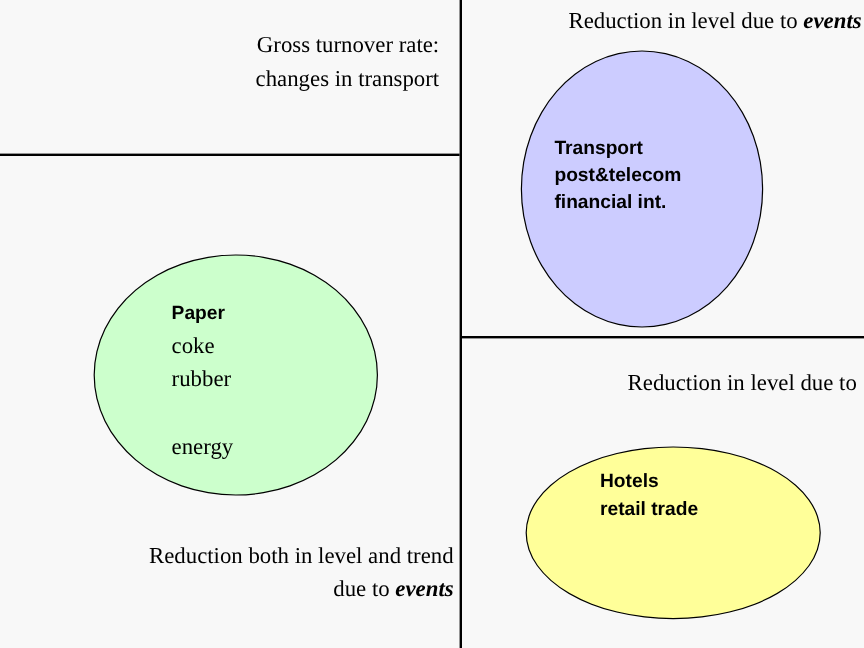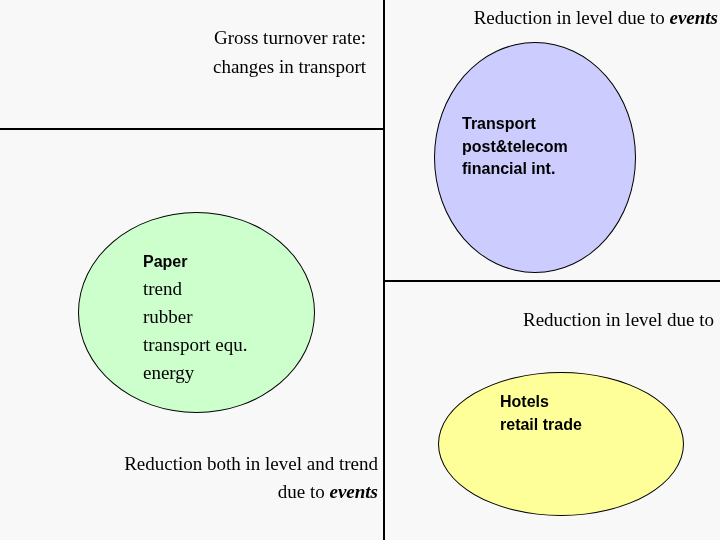--- a/index.html
+++ b/index.html
@@ -180,18 +180,18 @@
   <div class="text-block" id="caption-events-top"><span>Reduction in level due to </span><span class="emph">events</span></div>
 
   <div class="text-block" id="caption-continuity"><span>Reduction in level due to</span><br></div>
 
   <div class="text-block" id="caption-events-bottom"><span>Reduction both in level and trend</span><br><span>due to </span><span class="emph">events</span></div>
 
   <div class="ellipse" id="ellipse-transport"></div>
   <div class="ellipse-label sans-bold" id="label-transport"><span>Transport</span><br><span>post&amp;telecom</span><br><span>financial int.</span></div>
 
   <div class="ellipse" id="ellipse-paper"></div>
-  <div class="ellipse-label serif-regular" id="label-paper"><span class="line-head">Paper</span><br><span>trend</span><br><span>rubber</span><br><span>transport equ.</span><br><span>energy</span></div>
+  <div class="ellipse-label serif-regular" id="label-paper"><span class="line-head">Paper</span><br><span>coke</span><br><span>rubber</span><br><br><span>energy</span></div>
 
   <div class="ellipse" id="ellipse-hotels"></div>
   <div class="ellipse-label sans-bold" id="label-hotels"><span>Hotels</span><br><span>retail trade</span></div>
 
 </div>
 
 </body></html>

